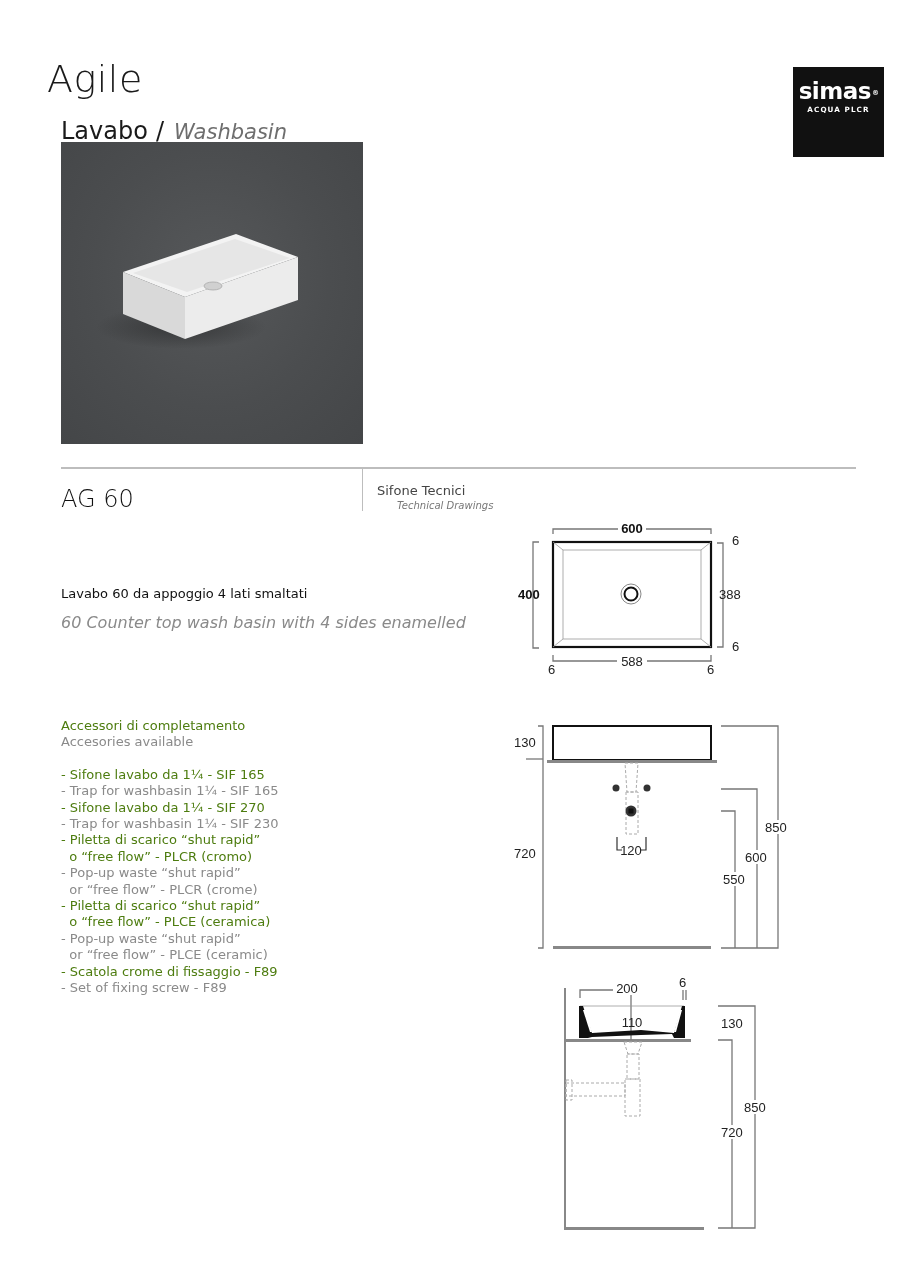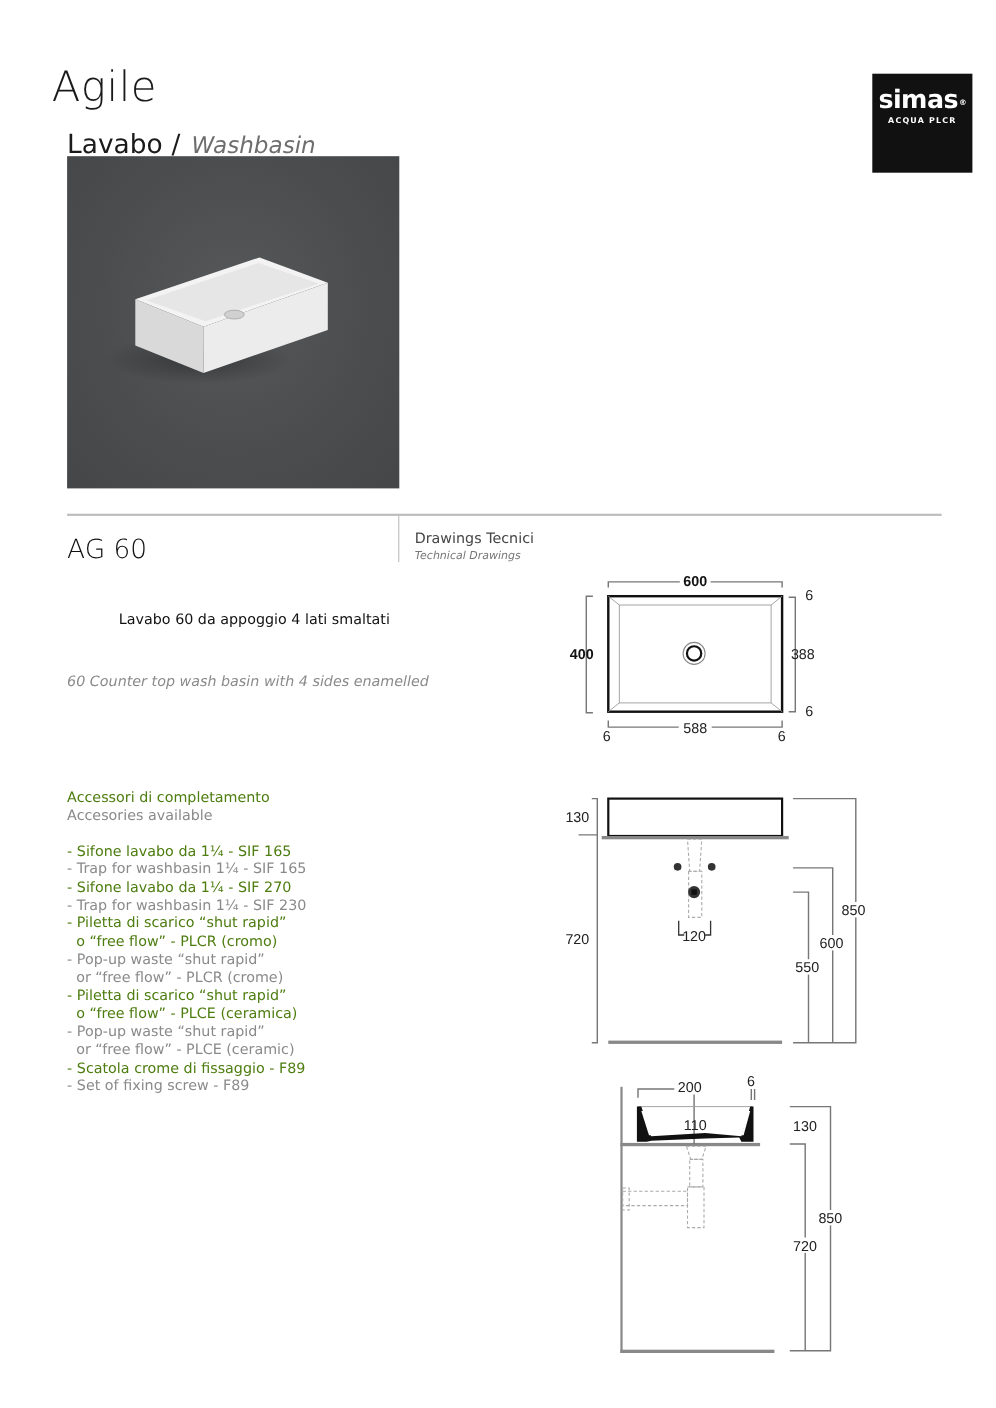--- a/index.html
+++ b/index.html
@@ -11,23 +11,23 @@
   .subtitle .en { font-style:italic; color:#6e6e6e; font-size:21px; }
   .logo { left:765px; top:67px; width:91px; height:90px; background:#111111; color:#fff; text-align:center;margin-left:28px; }
   .logo .brand { font-family:"DejaVu Sans", sans-serif; font-size:23px; font-weight:700; letter-spacing:-0.5px; margin-top:11px; line-height:26px; }
   .logo .brand sup { font-size:7px; vertical-align:top; position:relative; top:2px; margin-left:1px; }
   .logo .tag { font-size:7.2px; font-weight:700; letter-spacing:1.1px; margin-top:1px; }
   .photo { left:61px; top:142px; width:302px; height:302px; background:radial-gradient(ellipse at 50% 45%, #56585a 0%, #4b4d4f 55%, #444648 100%); overflow:hidden; }
   .rule { left:61px; top:467px; width:795px; height:2px; background:#bdbdbd; }
   .vrule { left:362px; top:469px; width:1px; height:42px; background:#bdbdbd; }
   .code { left:61px; top:478px; font-size:24px; font-weight:300; line-height:42px; color:#111; }
   .td-it { left:377px; top:483px; font-size:13px; color:#444; }
-  .td-en { left:377px; top:500px; font-size:10px; font-style:italic; color:#777; }
-  .desc-it { left:61px; top:556px; font-size:13px; color:#111;margin-left:47px; }
-  .desc-en { left:61px; top:613px; font-size:13px; font-style:italic; color:#8a8a8a; }
+  .td-en { left:397px; top:500px; font-size:10px; font-style:italic; color:#777; }
+  .desc-it { left:61px; top:586px; font-size:13px; color:#111; }
+  .desc-en { left:61px; top:613px; font-size:16px; font-style:italic; color:#8a8a8a; }
   .acc { left:61px; top:718px; font-size:13px; line-height:16.4px; }
   .acc .it { color:#4d7c0f; white-space:pre; }
   .acc .en { color:#8a8a8a; white-space:pre; }
   .acc .gap { height:16px; }
   svg text { font-family:"Liberation Sans", sans-serif; }
 </style>
 </head>
 <body>
 
 <div class="abs title">Agile</div>
@@ -53,21 +53,21 @@
     <polygon points="72,131 174,97 229,116 126,150" fill="#e6e6e6"></polygon>
     <polygon points="62,130 124,155 124,197 62,172" fill="#d9d9d9"></polygon>
     <polygon points="124,155 237,115 237,158 124,197" fill="#ececec"></polygon>
     <ellipse cx="152" cy="144" rx="9" ry="4" fill="#d0d0d0" stroke="#a8a8a8" stroke-width="0.8"></ellipse>
   </svg>
 </div>
 
 <div class="abs rule"></div>
 <div class="abs vrule"></div>
 <div class="abs code">AG 60</div>
-<div class="abs td-it">Drawings Tecnici</div>
+<div class="abs td-it">Sifone Tecnici</div>
 <div class="abs td-en">Technical Drawings</div>
 
 <div class="abs desc-it">Lavabo 60 da appoggio 4 lati smaltati</div>
 <div class="abs desc-en">60 Counter top wash basin with 4 sides enamelled</div>
 
 <div class="abs acc">
   <div class="it">Accessori di completamento</div>
   <div class="en">Accesories available</div>
   <div class="gap"></div>
   <div class="it">- Sifone lavabo da 1¼ - SIF 165</div>

